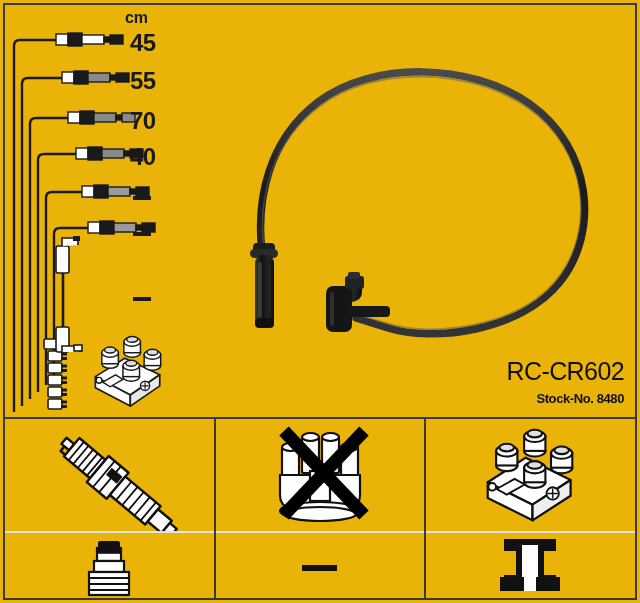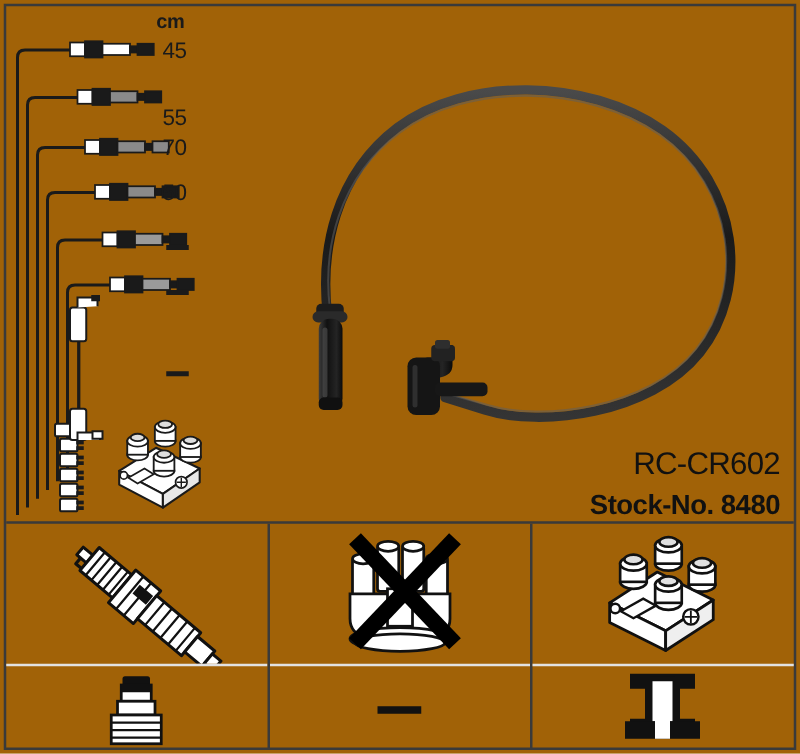--- a/index.html
+++ b/index.html
@@ -4,21 +4,21 @@
 <style>
   html, body {
     margin: 0;
     padding: 0;
     background: #ffffff;
   }
   #root {
     position: relative;
     width: 640px;
     height: 603px;
-    background: #a16207;
+    background: #eab308;
     font-family: "Liberation Sans", sans-serif;
     overflow: hidden;
   }
 
   
   .frame {
     position: absolute;
     left: 3px;
     top: 3px;
     width: 634px;
@@ -74,22 +74,22 @@
     font-size: 16px;
     font-weight: bold;
     color: #1a1a1a;
     letter-spacing: -0.2px;
   }
 
   
   .len-label {
     position: absolute;
     left: 130px;
-    font-size: 18px;
-    font-weight: normal;
+    font-size: 24px;
+    font-weight: bold;
     color: #1a1a1a;
     letter-spacing: -0.5px;
     line-height: 1;
     white-space: nowrap;
   }
   .len-dash {
     position: absolute;
     left: 133px;
     width: 18px;
     height: 4px;
@@ -103,21 +103,21 @@
     top: 357px;
     font-size: 25px;
     font-weight: normal;
     color: #111;
     letter-spacing: -0.6px;
   }
   .stock-no {
     position: absolute;
     right: 16px;
     top: 391px;
-    font-size: 22px;
+    font-size: 13px;
     font-weight: bold;
     color: #111;
     letter-spacing: -0.4px;
   }
 
   svg { display: block; }
   .abs-svg { position: absolute; left: 0; top: 0; pointer-events: none; }
 </style>
 </head>
 <body>
@@ -275,23 +275,23 @@
         <g stroke="#1a1a1a" stroke-width="1.5" fill="#ffffff">
           <polygon points="16,48 30,40 38,45 24,53"></polygon>
           <circle cx="62" cy="52" r="5"></circle>
           <path d="M58,52 L66,52 M62,48 L62,56" stroke-width="1.2"></path>
           <circle cx="12" cy="46" r="3.2"></circle>
         </g>
       </g>
     </svg>
 
     <div class="len-label" style="top:31px">45</div>
-    <div class="len-label" style="top:85px">55</div>
+    <div class="len-label" style="top:69px">55</div>
     <div class="len-label" style="top:109px">70</div>
-    <div class="len-label" style="top:145px">50</div>
+    <div class="len-label" style="top:145px">40</div>
     <div class="len-dash" style="top:196px"></div>
     <div class="len-dash" style="top:232px"></div>
     <div class="len-dash" style="top:297px"></div>
 
     <svg class="abs-svg" width="640" height="419">
       <defs>
         <linearGradient id="cablegrad" x1="0" y1="0" x2="0" y2="1">
           <stop offset="0%" stop-color="#4a4a4a"></stop>
           <stop offset="45%" stop-color="#1a1a1a"></stop>
           <stop offset="100%" stop-color="#343434"></stop>

